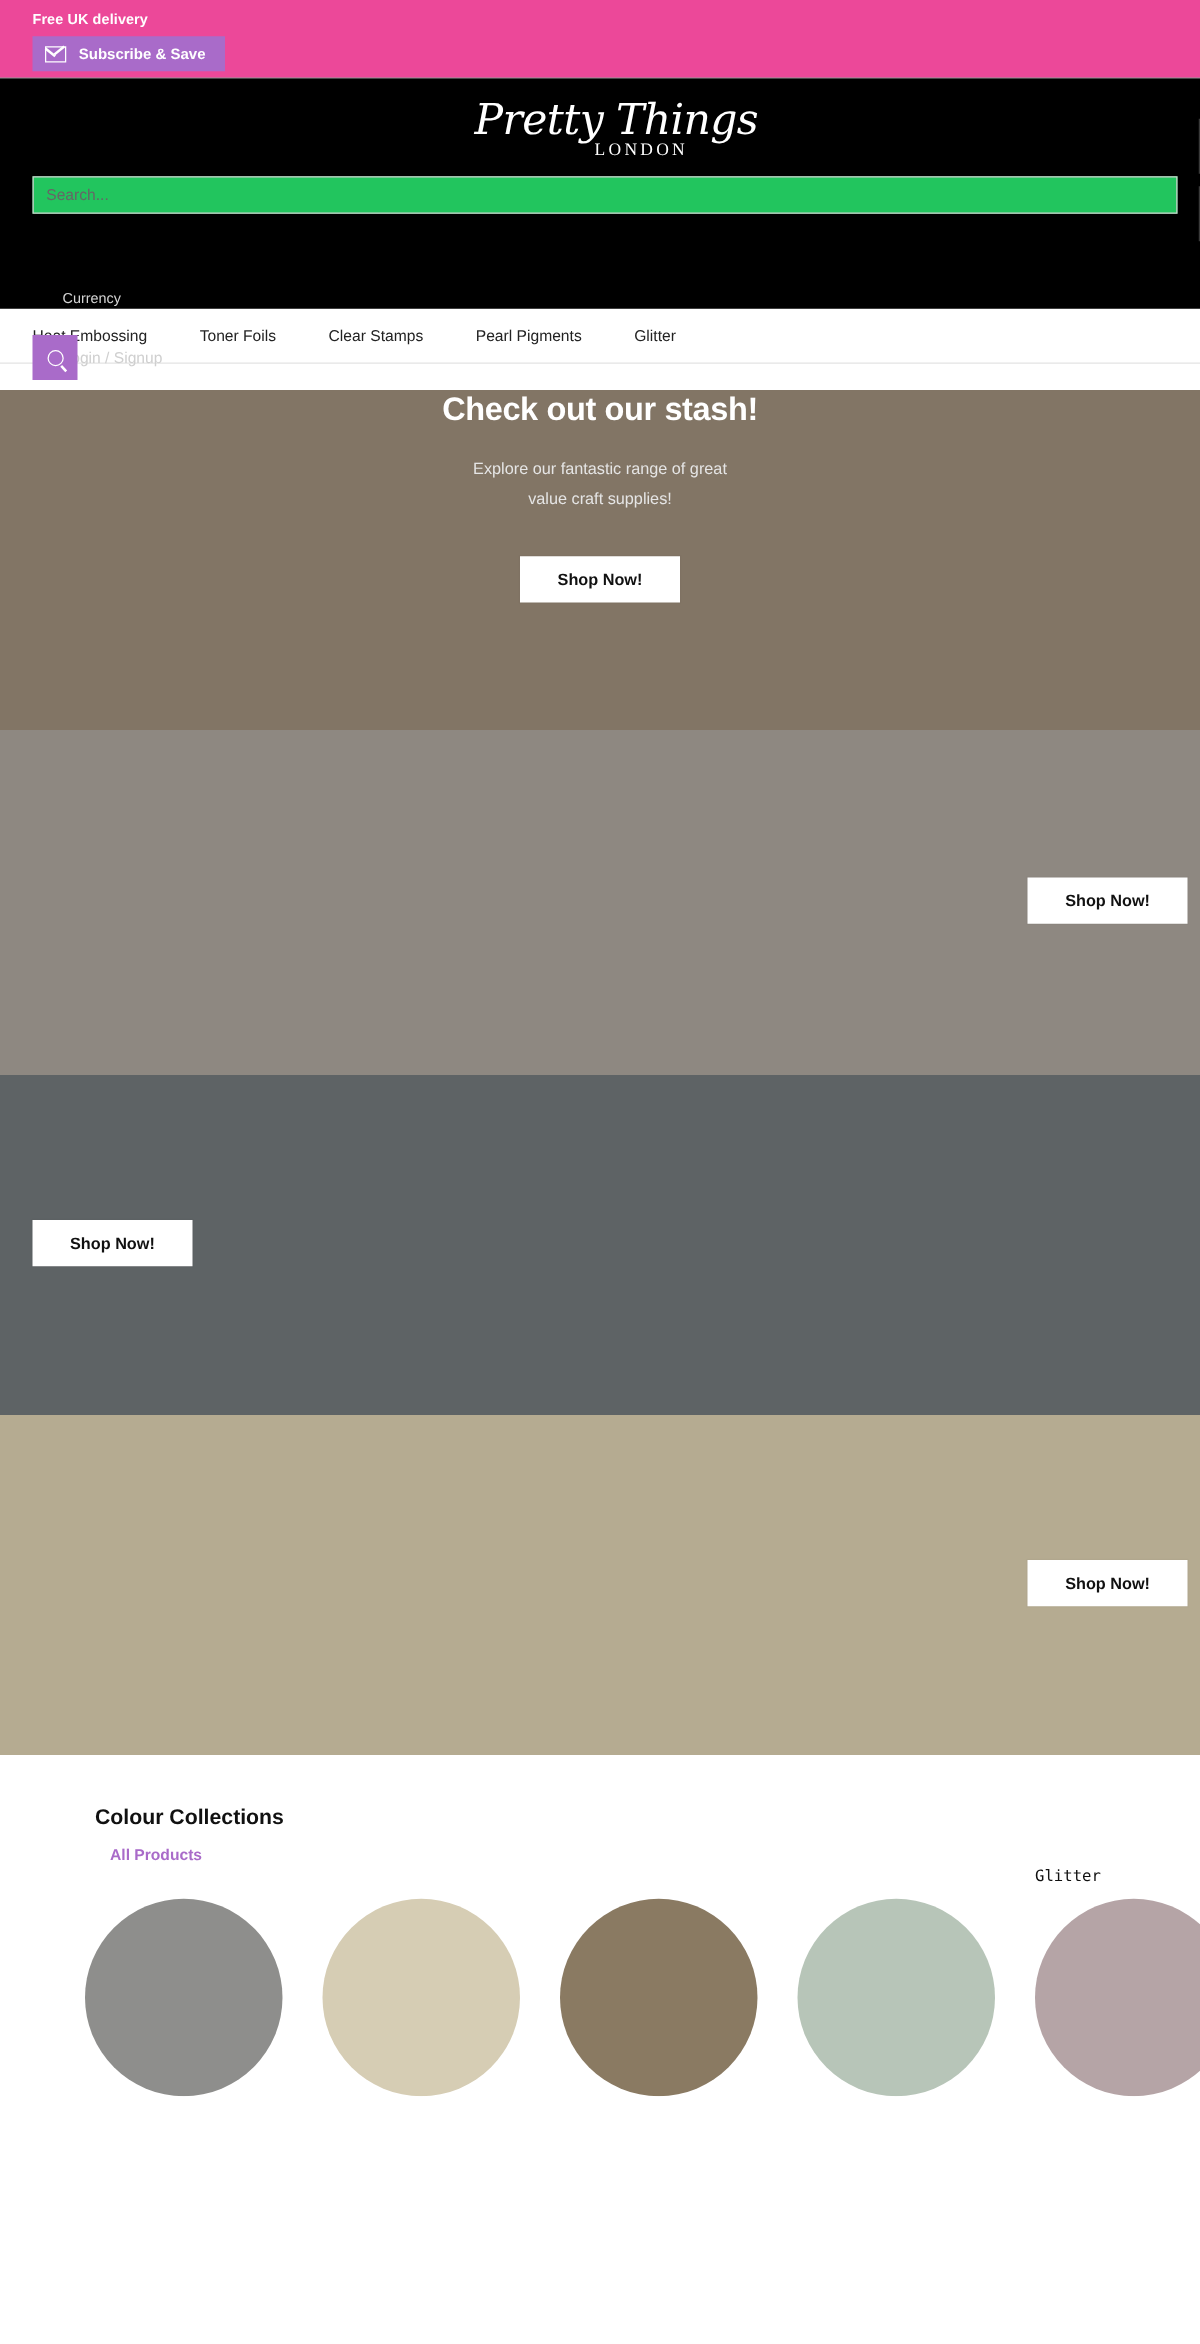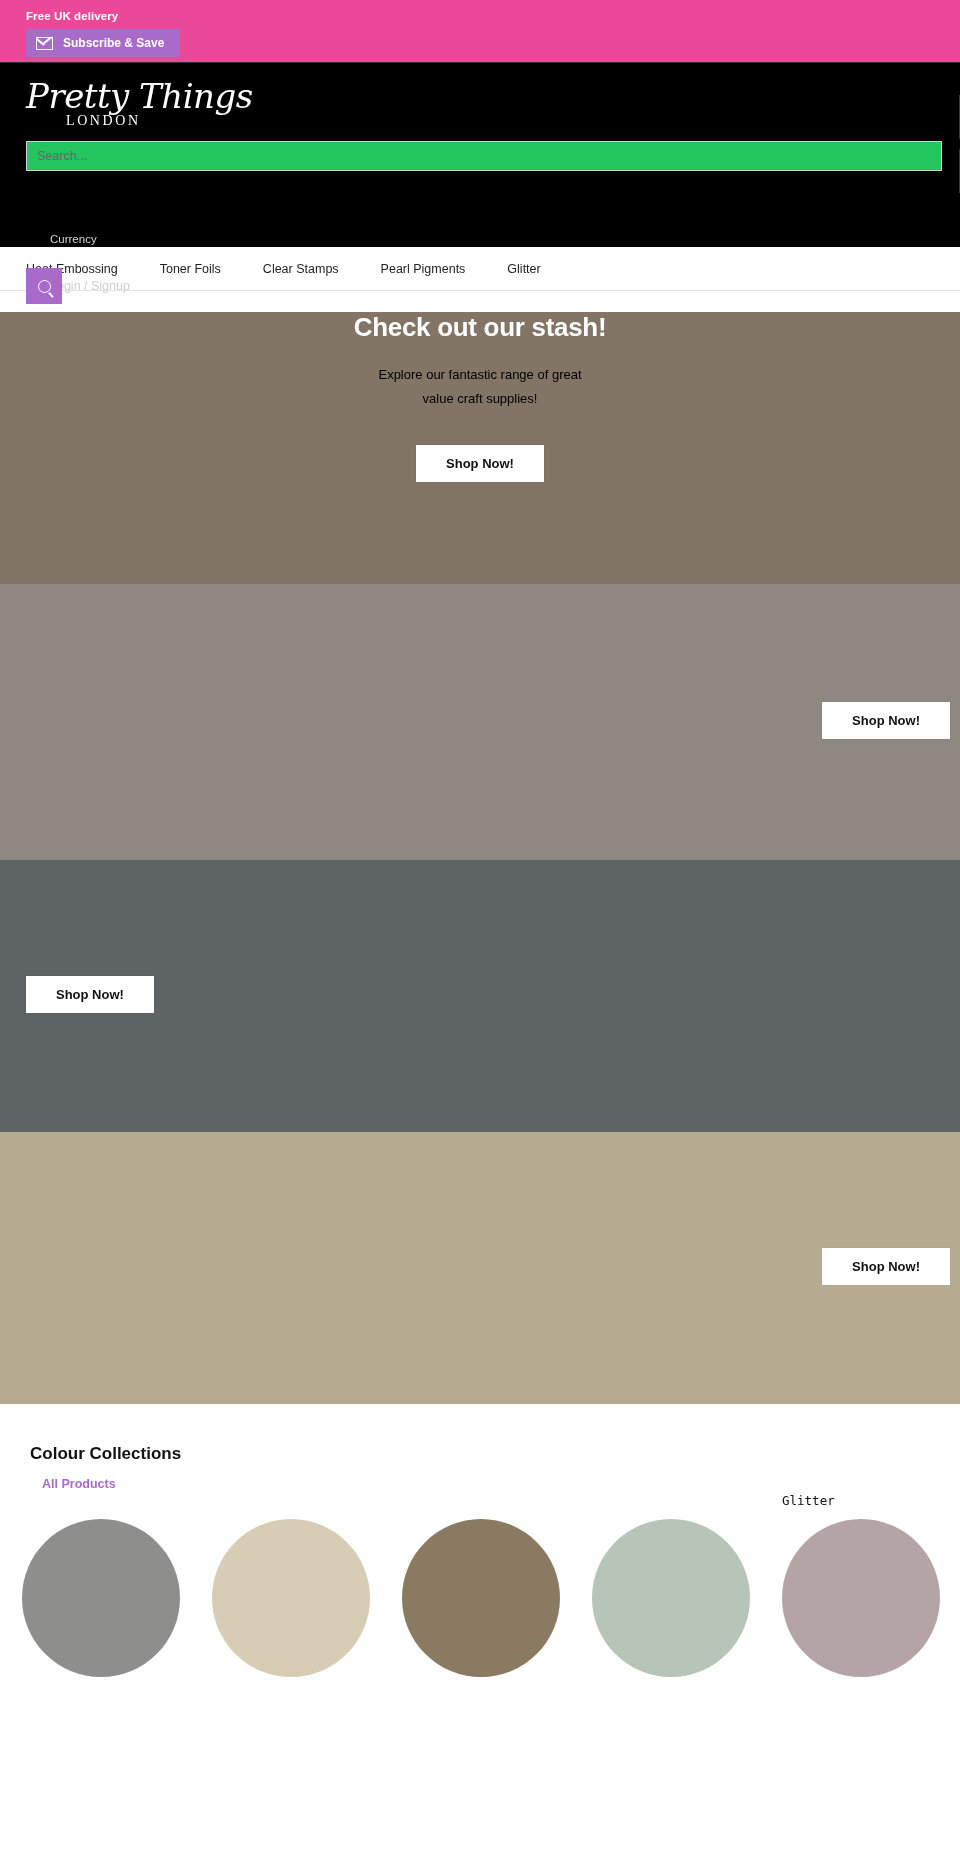--- a/index.html
+++ b/index.html
@@ -60,21 +60,21 @@
 
   .hr-line { height: 1px; background: #2e2e2e; }
 
   
   .header {
     background: #000;
     position: relative;
     padding-top: 12px;
     height: 184px;
   }
-  .logo-wrap { padding-left: 26px; }
+  .logo-wrap { padding-left: 26px; text-align: center; }
   .logo-main {
     color: #fff;
     font-family: "DejaVu Serif", serif;
     font-style: italic;
     font-size: 34px;
     font-weight: normal;
     letter-spacing: -0.5px;
     line-height: 42px;
   }
   .logo-sub {
@@ -222,21 +222,21 @@
   .banner { position: relative; width: 100%; }
   .hero-title {
     color: #fff;
     font-size: 26px;
     font-weight: bold;
     text-align: center;
     margin-top: 21px;
     letter-spacing: -.3px;
   }
   .hero-sub {
-    color: #000000;
+    color: #e5e5e5;
     font-size: 13px;
     text-align: center;
     margin-top: 20px;
     line-height: 24px;
   }
   .shop-btn {
     background: #fff;
     color: #111;
     border: 0;
     font-size: 13px;
@@ -250,21 +250,21 @@
   .banner-btn-right {
     position: absolute;
     right: 10px;
   }
   .banner-btn-left {
     position: absolute;
     left: 26px;
   }
 
   
-  .collections { padding: 40px 0 0 0; background: #fff; }
+  .collections { padding: 40px 0 0 0; background: #fff; margin-left: 46px; }
   .coll-title {
     font-size: 17px;
     font-weight: bold;
     color: #111;
     padding-left: 30px;
   }
   .coll-link {
     color: #a96bc9;
     font-size: 12.5px;
     font-weight: bold;

